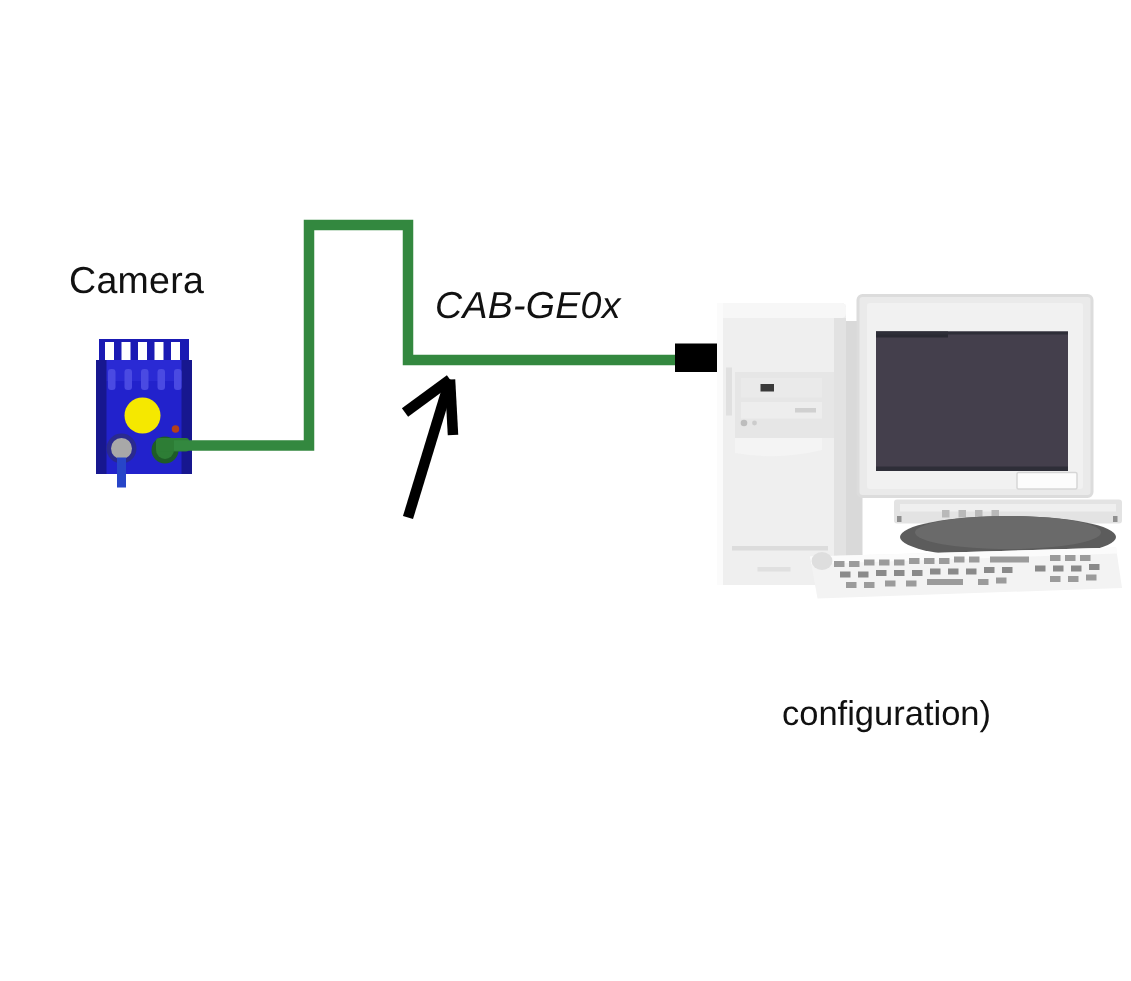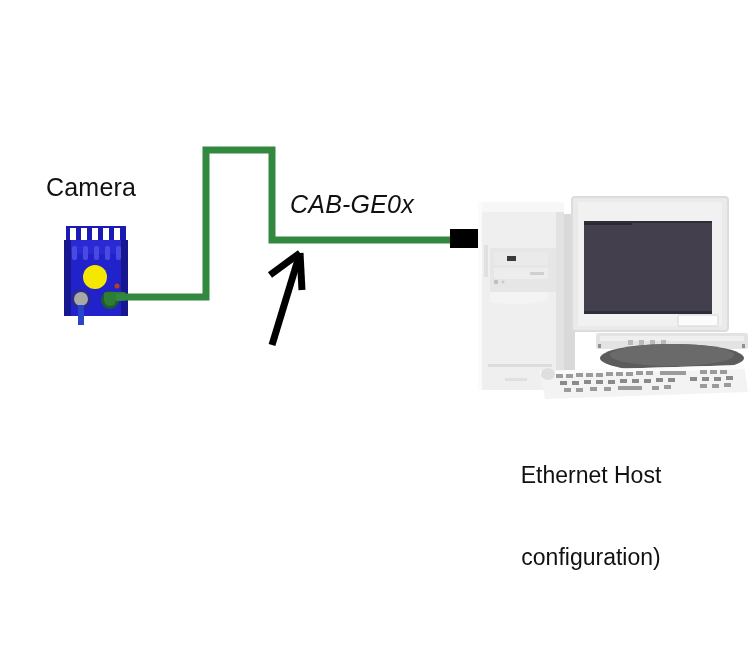--- a/index.html
+++ b/index.html
@@ -230,17 +230,16 @@
       <ellipse cx="548" cy="374" rx="7" ry="6" fill="#dedede"></ellipse>
     </g>
 
   </svg>
 
   <div class="label" id="camera-label">Camera</div>
 
   <div class="label" id="cable-label">CAB-GE0x</div>
 
   <div class="label" id="host-caption">
-    <span class="cap-line">Ethernet Host</span>
     <span class="cap-line">configuration)</span>
   </div>
 
 </div>
 
 </body></html>

